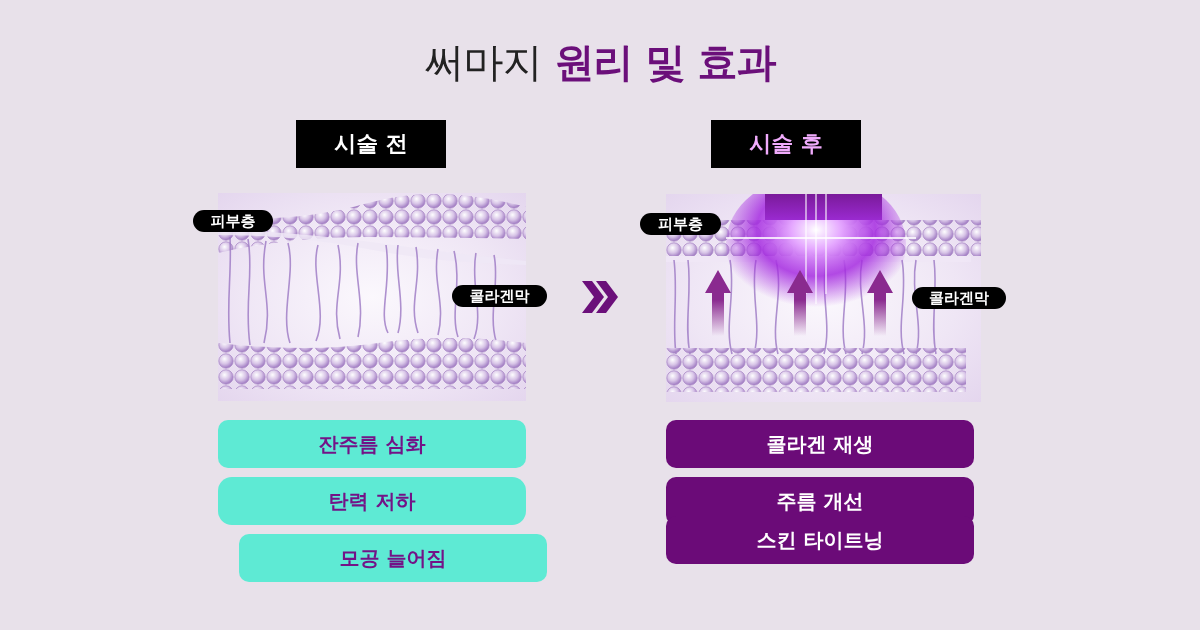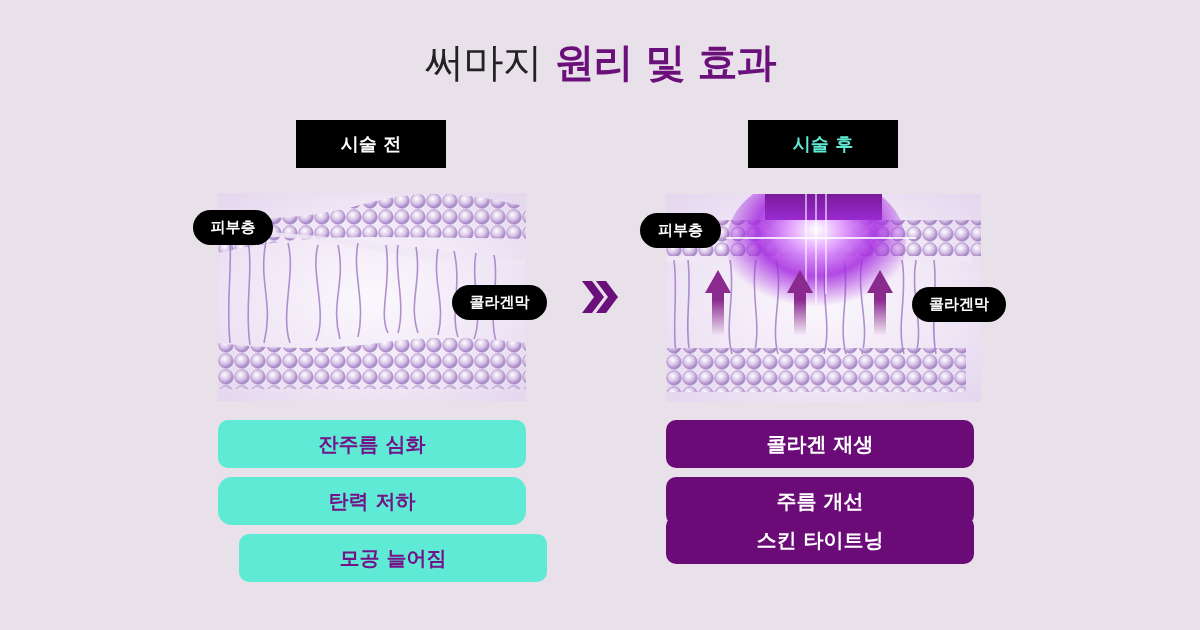--- a/index.html
+++ b/index.html
@@ -11,36 +11,36 @@
     }
     .title {
       position: absolute; left: 0; top: 36px; width: 1200px;
       text-align: center; font-size: 40px; letter-spacing: -1px; line-height: 52px;
     }
     .title .light { color: #222; font-weight: 400; }
     .title .bold { color: #6b0f7a; font-weight: 700; }
 
     .tag {
       position: absolute; top: 120px; width: 150px; height: 48px;
-      background: #000; color: #fff; font-weight: 700; font-size: 18px;
+      background: #000; color: #fff; font-weight: 700; font-size: 22px;
       display: flex; align-items: center; justify-content: center;
     }
     .tag.before { left: 296px; }
-    .tag.after { left: 748px; color: #5eead4; }
+    .tag.after { left: 711px; color: #f0abfc; }
 
     .panel {
       position: absolute; top: 193px; height: 208px; overflow: hidden;
       background: radial-gradient(ellipse at 50% 50%, #fbf8fd 0%, #efe6f5 60%, #e4d6ee 100%);
     }
     .panel.before { left: 218px; width: 308px; }
     .panel.after { left: 666px; width: 315px; top: 194px; }
     .panel svg { position: absolute; left: 0; top: 0; }
 
     .pill {
-      position: absolute; height: 35px; border-radius: 18px;
+      position: absolute; height: 22px; border-radius: 18px;
       background: #000; color: #fff; font-size: 15px; font-weight: 700;
       display: flex; align-items: center; justify-content: center; z-index: 3;
     }
 
     .chev {
       position: absolute; left: 580px; top: 279px; width: 40px; height: 36px;
     }
 
     .result {
       position: absolute; height: 48px; border-radius: 10px;

